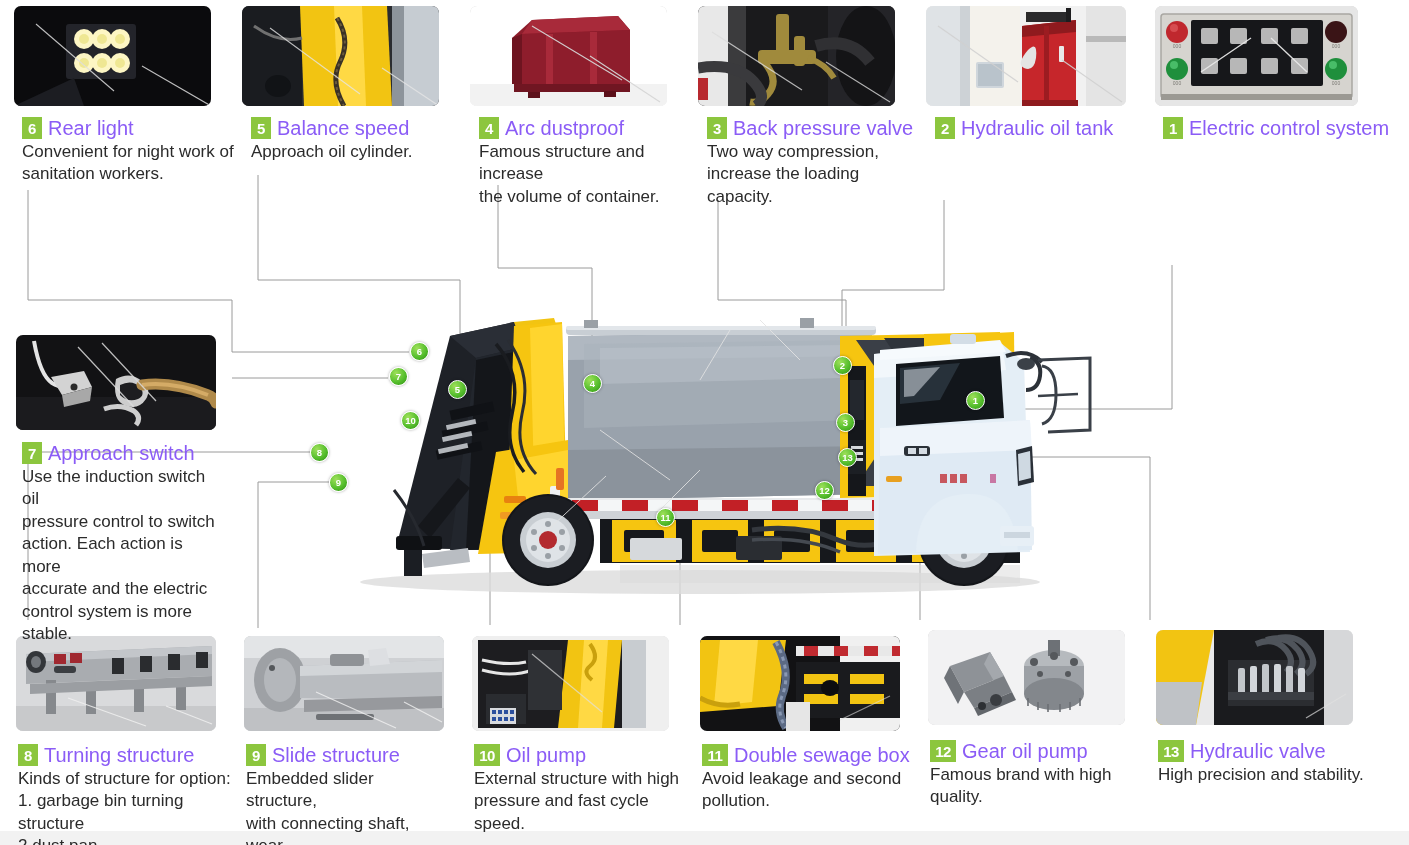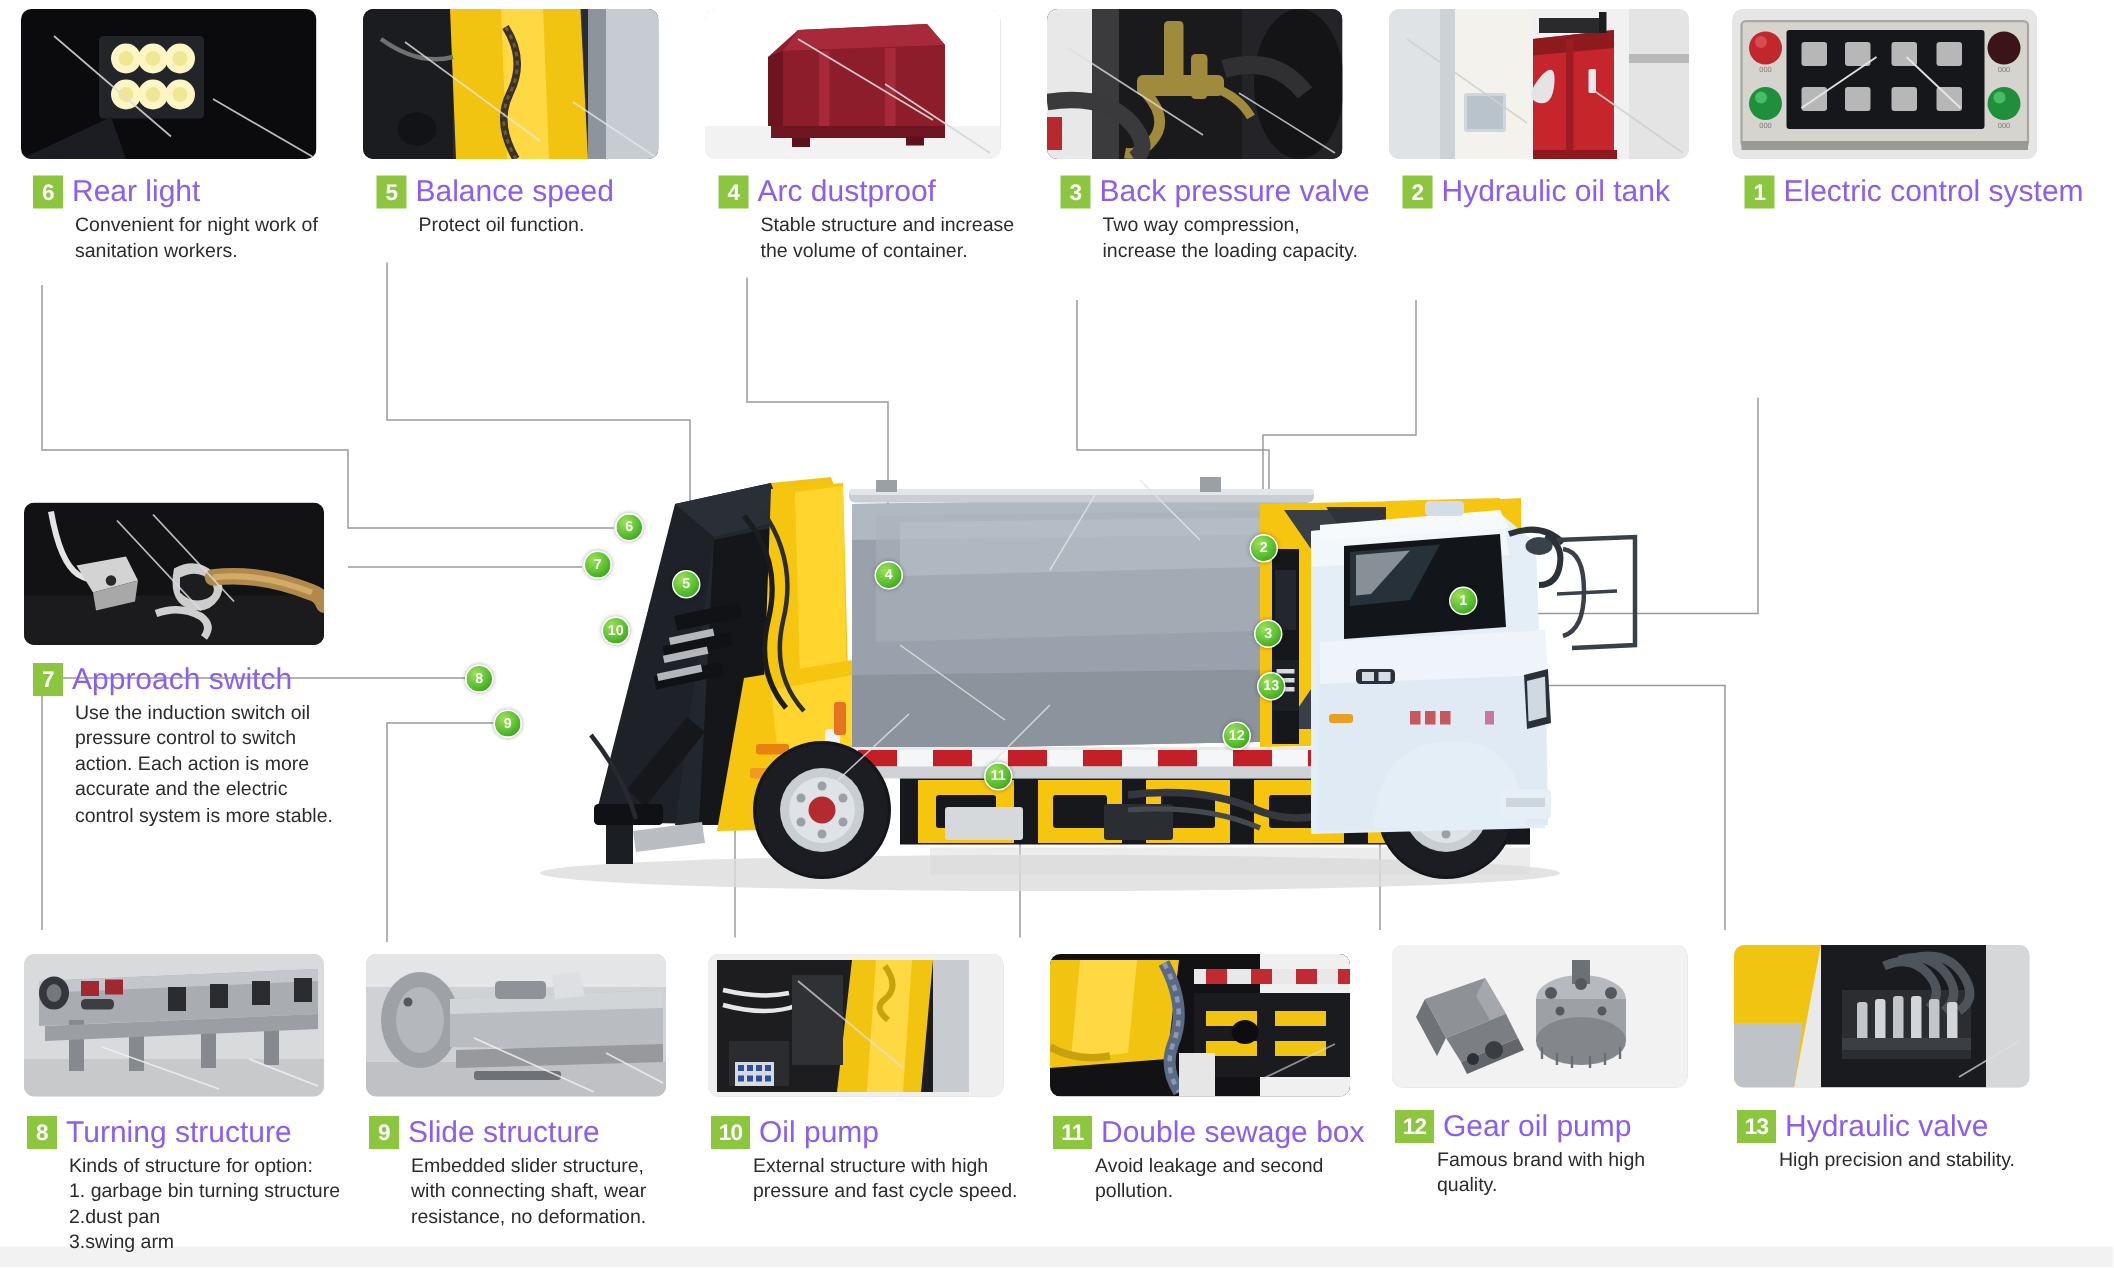--- a/index.html
+++ b/index.html
@@ -64,25 +64,24 @@
   }
   .badge.wide { min-width: 26px; }
   .title {
     font-size: 20px;
     color: #8b5cf6;
     font-weight: 400;
     line-height: 1.05;
     white-space: nowrap;
   }
   .desc {
-    font-size: 13px;
+    font-size: 17px;
     color: #2b2b2b;
     line-height: 1.32;
     white-space: pre-line;
-    margin-left: 28px;
   }
 
   
   #bottom-strip {
     position: absolute;
     left: 0; bottom: 0;
     width: 1409px; height: 14px;
     background: #f2f2f2;
     z-index: 0;
   }
@@ -313,29 +312,29 @@
     </div>
     <div class="desc">Convenient for night work of
 sanitation workers.</div>
   </div>
 
   <div class="callout" style="left:251px; top:117px; width:200px;">
     <div class="head">
       <span class="badge">5</span>
       <span class="title">Balance speed</span>
     </div>
-    <div class="desc">Protect oil function.</div>
+    <div class="desc">Approach oil cylinder.</div>
   </div>
 
   <div class="callout" style="left:479px; top:117px; width:210px;">
     <div class="head">
       <span class="badge">4</span>
       <span class="title">Arc dustproof</span>
     </div>
-    <div class="desc">Stable structure and increase
+    <div class="desc">Famous structure and increase
 the volume of container.</div>
   </div>
 
   <div class="callout" style="left:707px; top:117px; width:215px;">
     <div class="head">
       <span class="badge">3</span>
       <span class="title">Back pressure valve</span>
     </div>
     <div class="desc">Two way compression,
 increase the loading capacity.</div>

